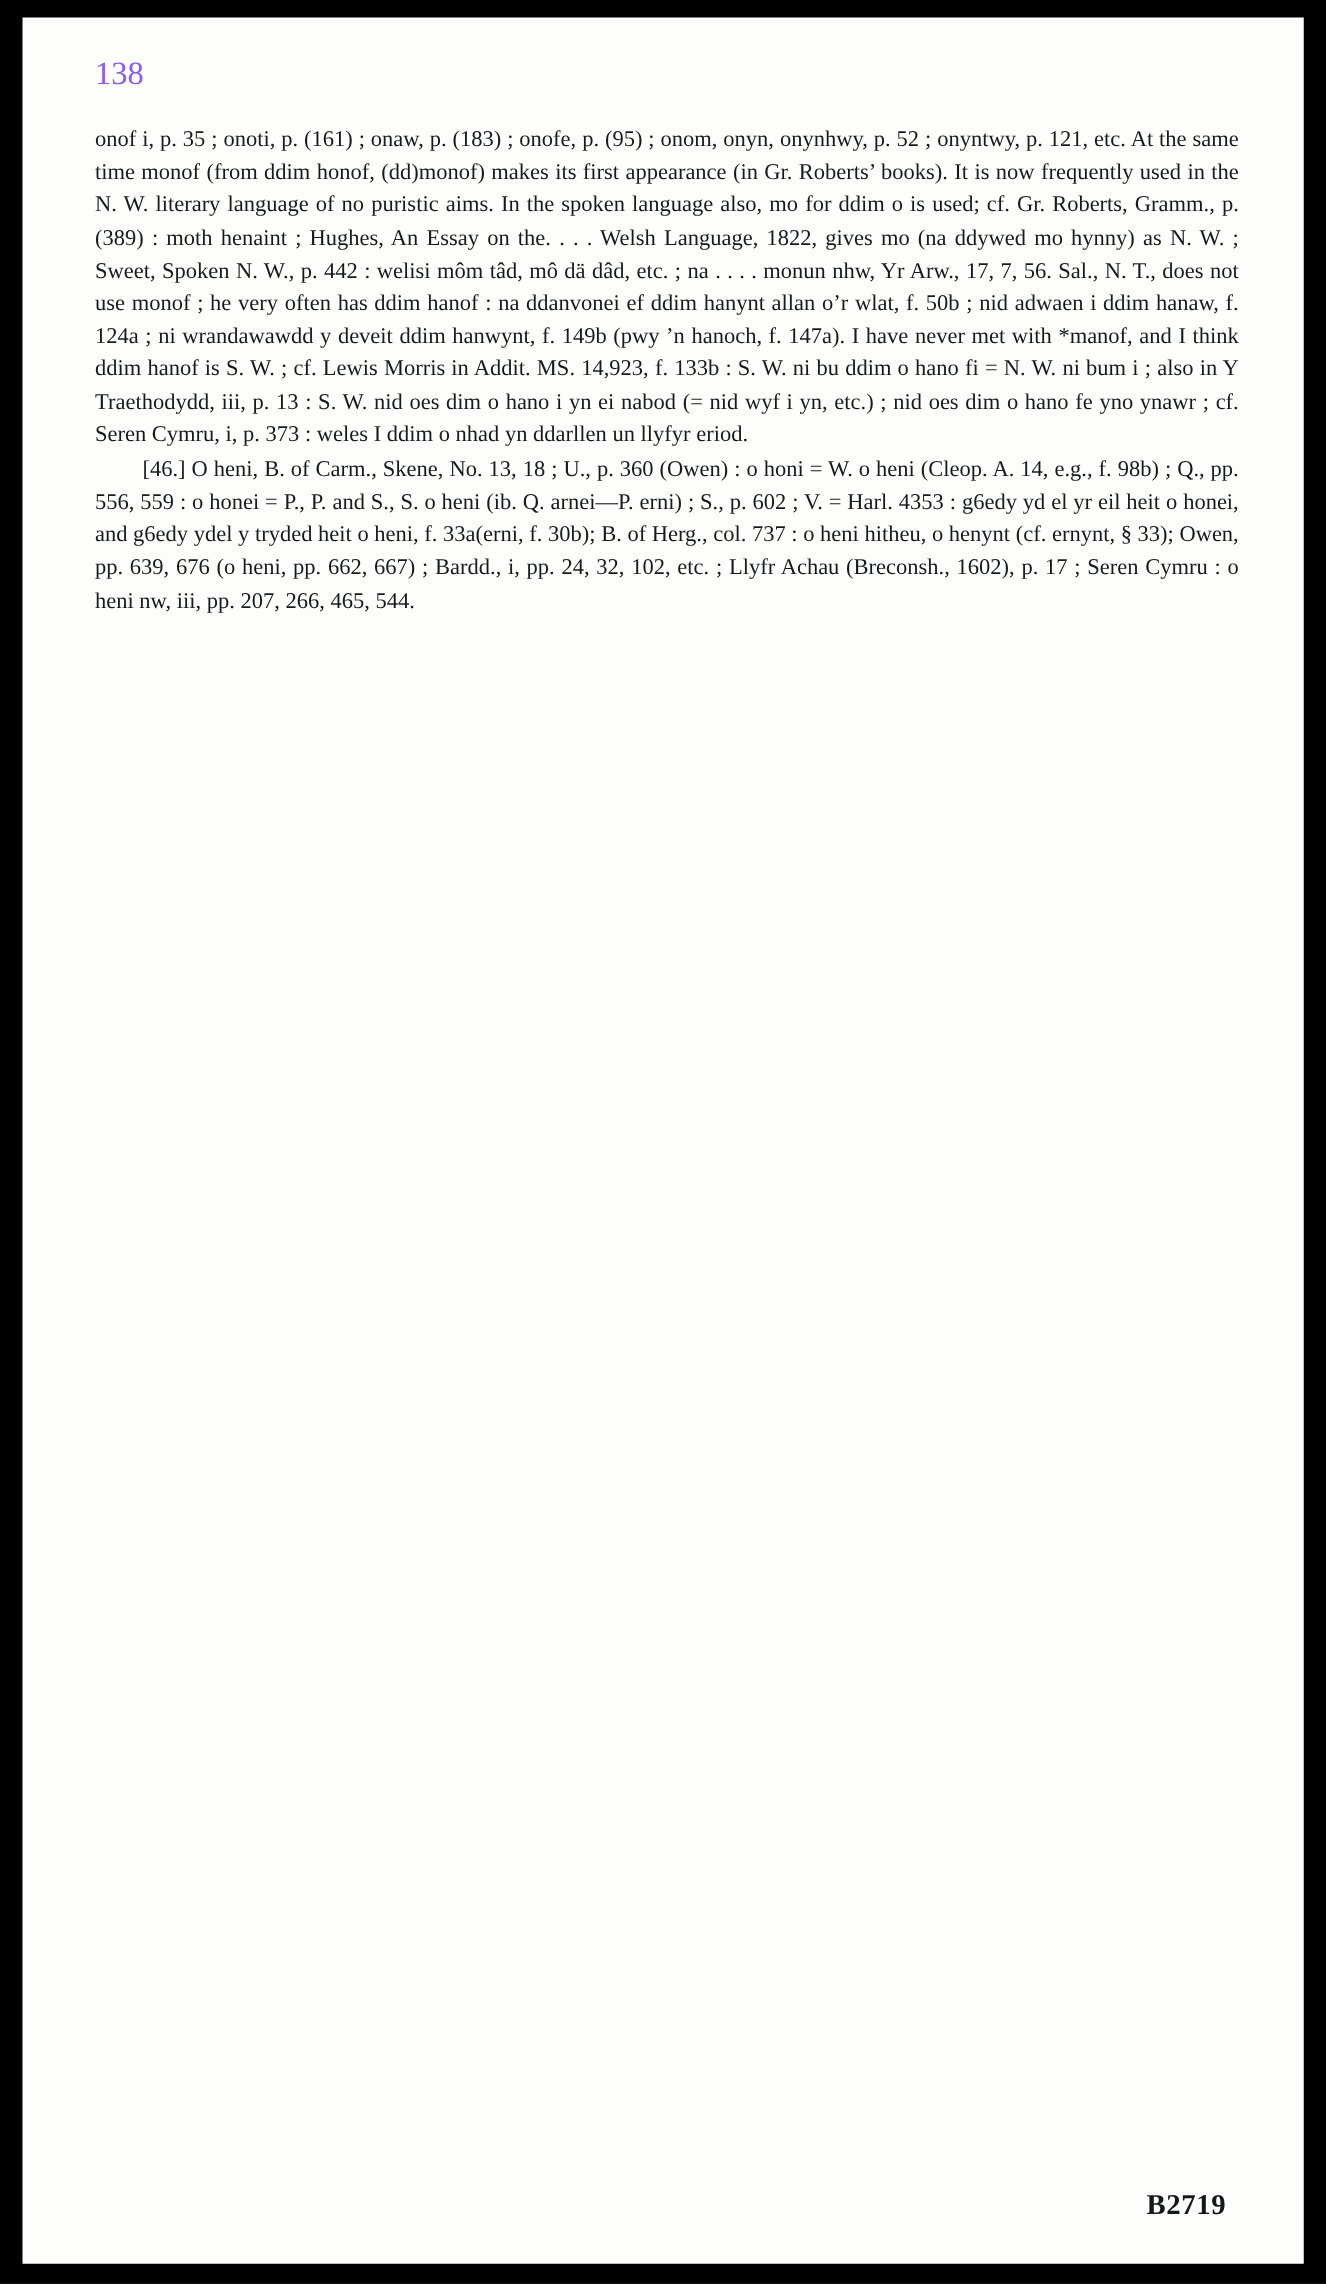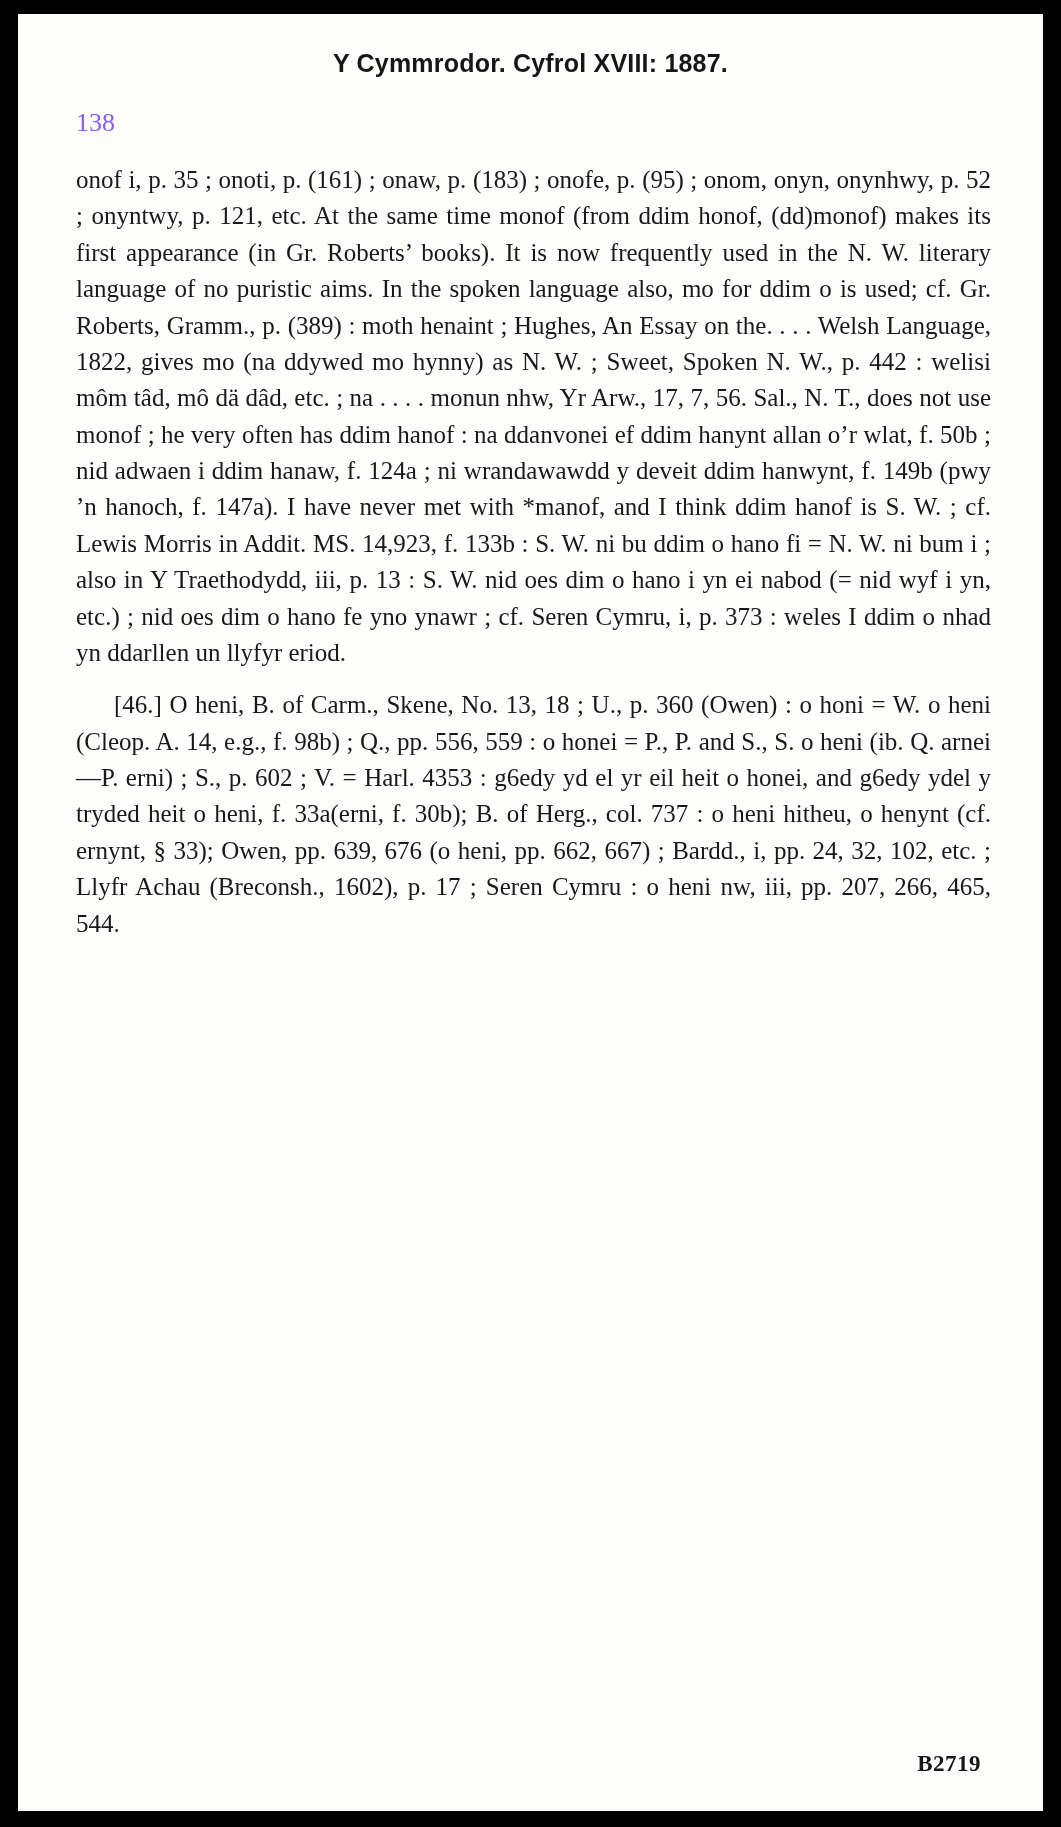--- a/index.html
+++ b/index.html
@@ -52,30 +52,30 @@
     text-transform: lowercase;
   }
   .head-title::first-letter { text-transform: uppercase; }
   .body-col {
     padding-left: 58px;
     padding-right: 52px;
     margin-top: 24px;
   }
   p.para {
     margin: 0 0 0 0;
-    font-size: 25px;
+    font-size: 18px;
     line-height: 1.455;
     color: #17191d;
     text-align: justify;
     text-justify: inter-word;
     hyphens: none;
     font-family: Liberation Serif, serif;
   }
   p.para + p.para {
-    margin-top: 16px;
+    margin-top: 2px;
   }
   p.indent {
     text-indent: 38px;
   }
   .footer-id {
     position: absolute;
     right: 62px;
     bottom: 34px;
     font-family: Liberation Serif, serif;
     font-weight: bold;
@@ -83,21 +83,20 @@
     color: #15171b;
     letter-spacing: 0.5px;
     margin-top: 44px;
   }
 </style>
 </head>
 <body>
 
 <div class="page">
 
-  <div class="running-head">Y Cymmrodor. Cyfrol XVIII: 1887.</div>
 
   <div class="head-row">
     <div class="folio">138</div>
   </div>
 
   <div class="body-col">
 
     <p class="para">onof i, p. 35 ; onoti, p. (161) ; onaw, p. (183) ; onofe, p. (95) ; onom, onyn, onynhwy, p. 52 ; onyntwy, p. 121, etc.  At the same time monof (from ddim honof, (dd)monof) makes its first appearance (in Gr. Roberts’ books).  It is now frequently used in the N. W. literary language of no puristic aims.  In the spoken language also, mo for ddim o is used; cf. Gr. Roberts, Gramm., p. (389) : moth henaint ; Hughes, An Essay on the. . . . Welsh Language, 1822, gives mo (na ddywed mo hynny) as N. W. ; Sweet, Spoken N. W., p. 442 : welisi môm tâd, mô dä dâd, etc. ; na . . . . monun nhw, Yr Arw., 17, 7, 56.  Sal., N. T., does not use monof ; he very often has ddim hanof : na ddanvonei ef ddim hanynt allan o’r wlat, f. 50b ; nid adwaen i ddim hanaw, f. 124a ; ni wrandawawdd y deveit ddim hanwynt, f. 149b (pwy ’n hanoch, f. 147a).  I have never met with *manof, and I think ddim hanof is S. W. ; cf. Lewis Morris in Addit. MS. 14,923, f. 133b : S. W. ni bu ddim o hano fi = N. W. ni bum i ; also in Y Traethodydd, iii, p. 13 : S. W. nid oes dim o hano i yn ei nabod (= nid wyf i yn, etc.) ; nid oes dim o hano fe yno ynawr ; cf. Seren Cymru, i, p. 373 : weles I ddim o nhad yn ddarllen un llyfyr eriod.</p>
 
     <p class="para indent">[46.] O heni, B. of Carm., Skene, No. 13, 18 ; U., p. 360 (Owen) : o honi = W. o heni (Cleop. A. 14, e.g., f. 98b) ; Q., pp. 556, 559 : o honei = P., P. and S., S. o heni (ib. Q. arnei—P. erni) ; S., p. 602 ; V. = Harl. 4353 : g6edy yd el yr eil heit o honei, and g6edy ydel y tryded heit o heni, f. 33a(erni, f. 30b); B. of Herg., col. 737 : o heni hitheu, o henynt (cf. ernynt, § 33); Owen, pp. 639, 676 (o heni, pp. 662, 667) ; Bardd., i, pp. 24, 32, 102, etc. ; Llyfr Achau (Breconsh., 1602), p. 17 ; Seren Cymru : o heni nw, iii, pp. 207, 266, 465, 544.</p>

